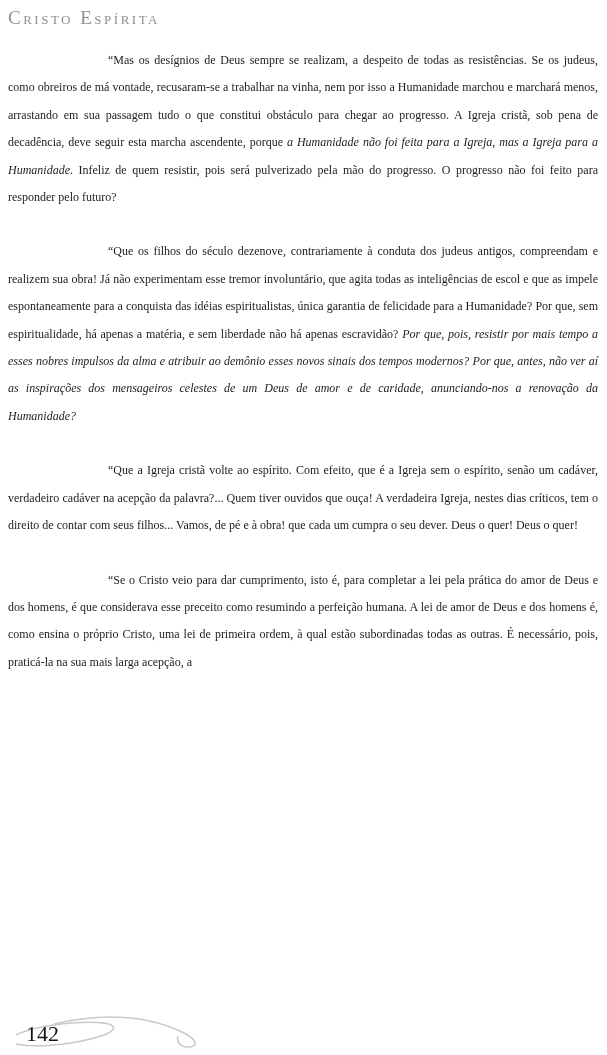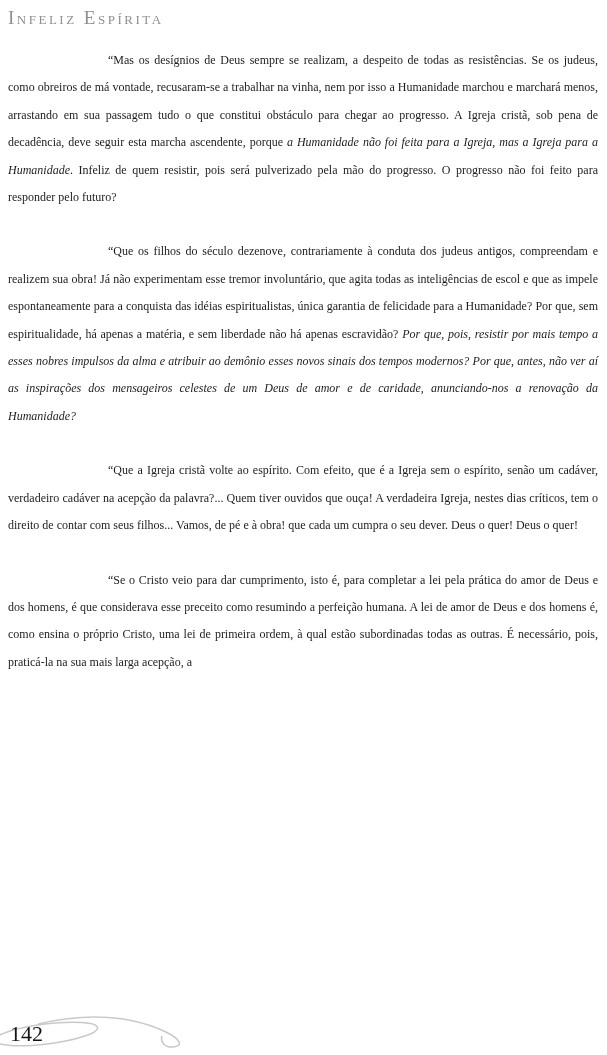--- a/index.html
+++ b/index.html
@@ -39,40 +39,40 @@
     font-size:12px;
     line-height:27.4px;
     text-align:justify;
     text-indent:100px;
     color:var(--body-color);
   }
   p.para:last-child{margin-bottom:0;}
   p.para .it{font-style:italic;}
   .footer{
     position:absolute;
-    left:0;bottom:0;
+    left:16px;bottom:0;
     width:571px;height:48px;text-decoration:underline;
   }
   .flourish{
     position:absolute;
     left:0;bottom:2px;
   }
   .page-number{
     position:absolute;
     left:10px;bottom:8px;
     font-size:22px;
     color:#141414;
   }
 </style>
 </head>
 <body>
 
 <div class="page">
 
-  <div class="running-header">Infeliz Espírita</div>
+  <div class="running-header">Cristo Espírita</div>
 
   <div class="text-block">
       <p class="para"><span>“Mas os desígnios de Deus sempre se realizam, a despeito de todas as resistências. Se os judeus, como obreiros de má vontade, recusaram-se a trabalhar na vinha, nem por isso a Humanidade marchou e marchará menos, arrastando em sua passagem tudo o que constitui obstáculo para chegar ao progresso. A Igreja cristã, sob pena de decadência, deve seguir esta marcha ascendente, porque </span><span class="it">a Humanidade não foi feita para a Igreja, mas a Igreja para a Humanidade</span><span>. Infeliz de quem resistir, pois será pulverizado pela mão do progresso. O progresso não foi feito para responder pelo futuro?</span></p>
       <p class="para"><span>“Que os filhos do século dezenove, contrariamente à conduta dos judeus antigos, compreendam e realizem sua obra! Já não experimentam esse tremor involuntário, que agita todas as inteligências de escol e que as impele espontaneamente  para a conquista das idéias espiritualistas, única garantia de felicidade para a Humanidade? Por que, sem espiritualidade, há apenas a matéria, e sem liberdade não há apenas escravidão? </span><span class="it">Por que, pois, resistir por mais tempo a esses nobres impulsos da alma e atribuir ao demônio esses novos sinais dos tempos modernos? Por que, antes, não ver aí as inspirações dos mensageiros celestes de um Deus de amor e de caridade, anunciando-nos a renovação da Humanidade?</span></p>
       <p class="para"><span>“Que a Igreja cristã volte ao espírito. Com efeito, que é a Igreja sem o espírito, senão um cadáver, verdadeiro cadáver na acepção da palavra?... Quem tiver ouvidos que ouça! A verdadeira Igreja, nestes dias críticos, tem o direito de contar com seus filhos... Vamos, de pé e à obra! que cada um cumpra o seu dever. Deus o quer! Deus o quer!</span></p>
       <p class="para"><span>“Se o Cristo veio para dar cumprimento, isto é, para completar a lei pela prática do amor de Deus e dos homens, é que considerava esse preceito como resumindo a perfeição humana. A lei de amor de Deus e dos homens é, como ensina o próprio Cristo, uma lei de primeira ordem, à qual estão subordinadas todas as outras. É necessário, pois, praticá-la na sua mais larga acepção, a</span></p>
     </div>
 
   <div class="footer">
     <svg class="flourish" width="210" height="44" viewBox="0 0 210 44">

